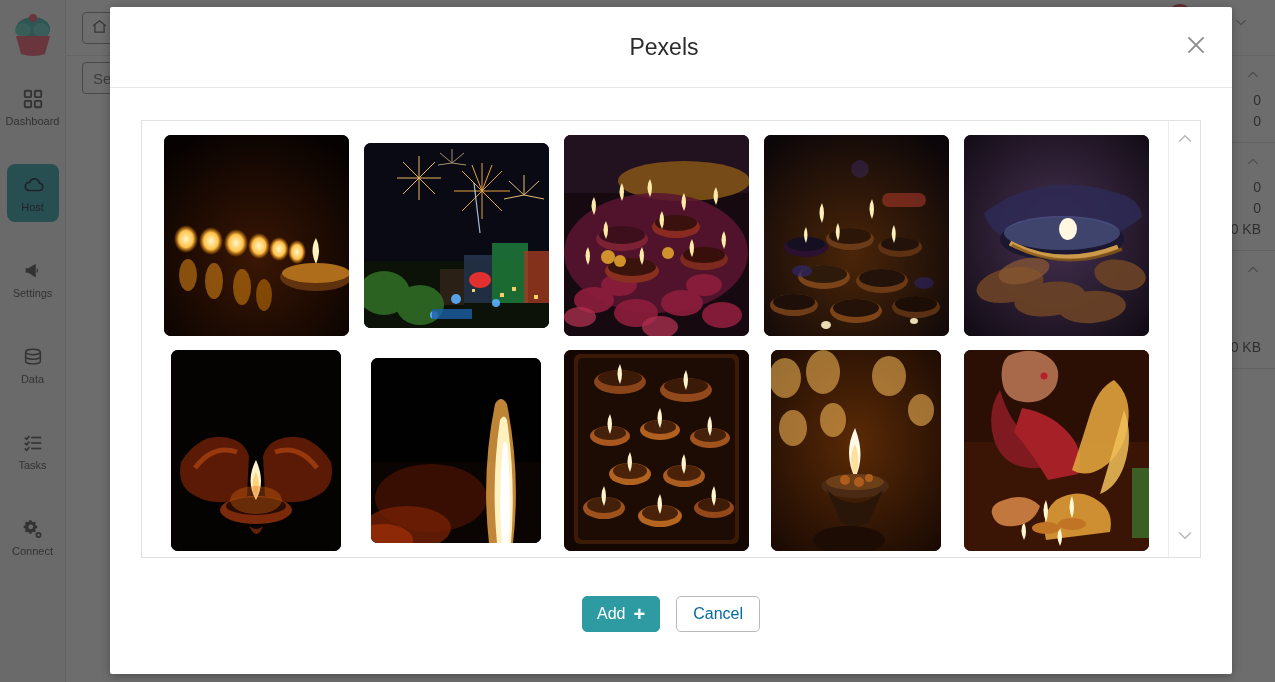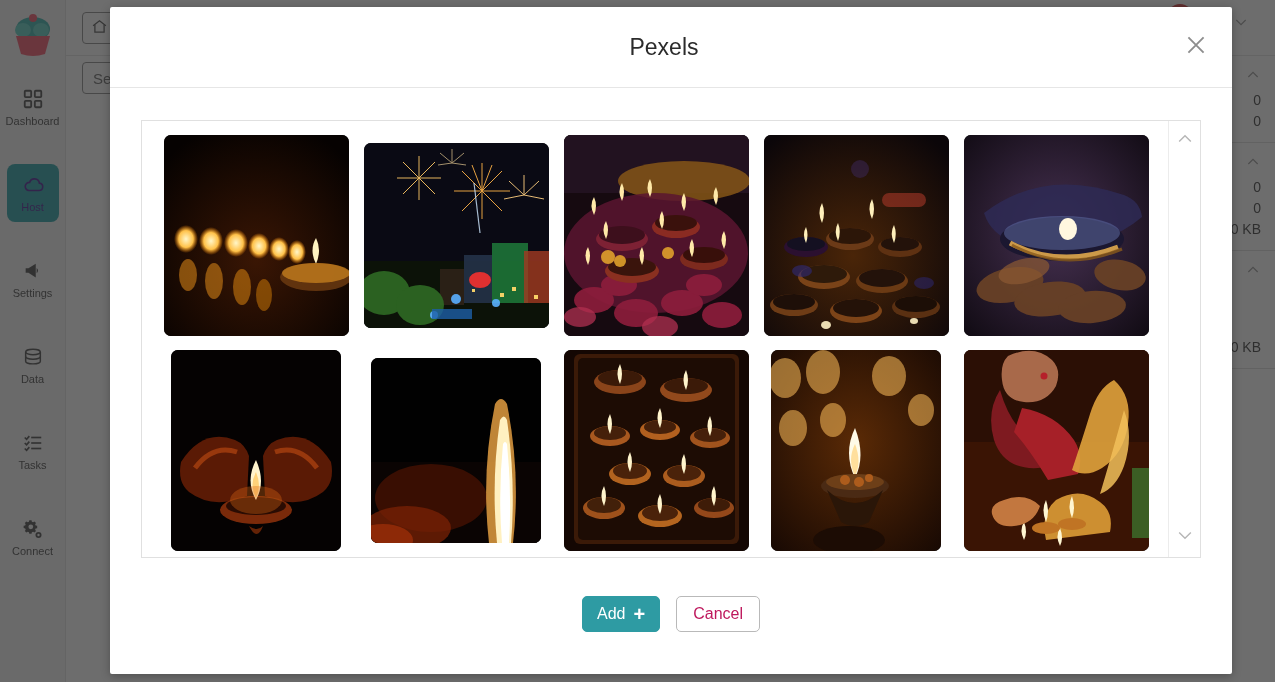--- a/index.html
+++ b/index.html
@@ -19,21 +19,21 @@
     background: #f4f4f4; border-right: 1px solid #e3e3e3;
     display: flex; flex-direction: column; align-items: center;
   }
   .logo { margin-top: 8px; width: 52px; height: 52px; position: relative; }
   .nav-list { margin-top: 18px; width: 100%; display: flex; flex-direction: column; align-items: center; gap: 28px; }
   .nav-item {
     width: 52px; height: 58px; border-radius: 8px;
     display: flex; flex-direction: column; align-items: center; justify-content: center;
     gap: 5px; color: #4a4a4a; cursor: pointer;
   }
-  .nav-item.active { background: #27a3a8; color: #4c1d95; }
+  .nav-item.active { background: #27a3a8; color: #0f172a; }
   .nav-label { font-size: 11px; line-height: 12px; }
   .nav-icon { width: 22px; height: 22px; display: block; }
 
   .bg-content { position: absolute; left: 66px; top: 0; right: 0; bottom: 0; background: #ffffff; }
   .bg-topbar { position: absolute; left: 0; top: 0; right: 0; height: 56px; border-bottom: 1px solid #e4e4e4; }
   .bg-home-btn {
     position: absolute; left: 16px; top: 12px; width: 34px; height: 32px;
     border: 1px solid #8c8c8c; border-radius: 4px;
     display: flex; align-items: center; justify-content: center; color: #555;
   }
@@ -126,21 +126,21 @@
     gap: 16px; padding-bottom: 4px;
   }
   .btn-add {
     min-width: 75px; height: 36px; background: #2e9ba3; color: #fff;
     border: 1px solid #2e9ba3; border-radius: 5px; font-size: 16px;
     display: flex; align-items: center; justify-content: flex-end; gap: 8px;
     cursor: pointer; padding: 0 14px;
   }
   .btn-plus { font-size: 20px; line-height: 16px; font-weight: 700; }
   .btn-cancel {
-    min-width: 71px; height: 36px; background: #fff; color: #be185d;
+    min-width: 71px; height: 36px; background: #fff; color: #0369a1;
     border: 1px solid #b9b9b9; border-radius: 5px; font-size: 16px;
     display: flex; align-items: center; justify-content: center;
     cursor: pointer; padding: 0 16px;
   }
 </style>
 </head>
 <body>
 
 <div id="root">
 

